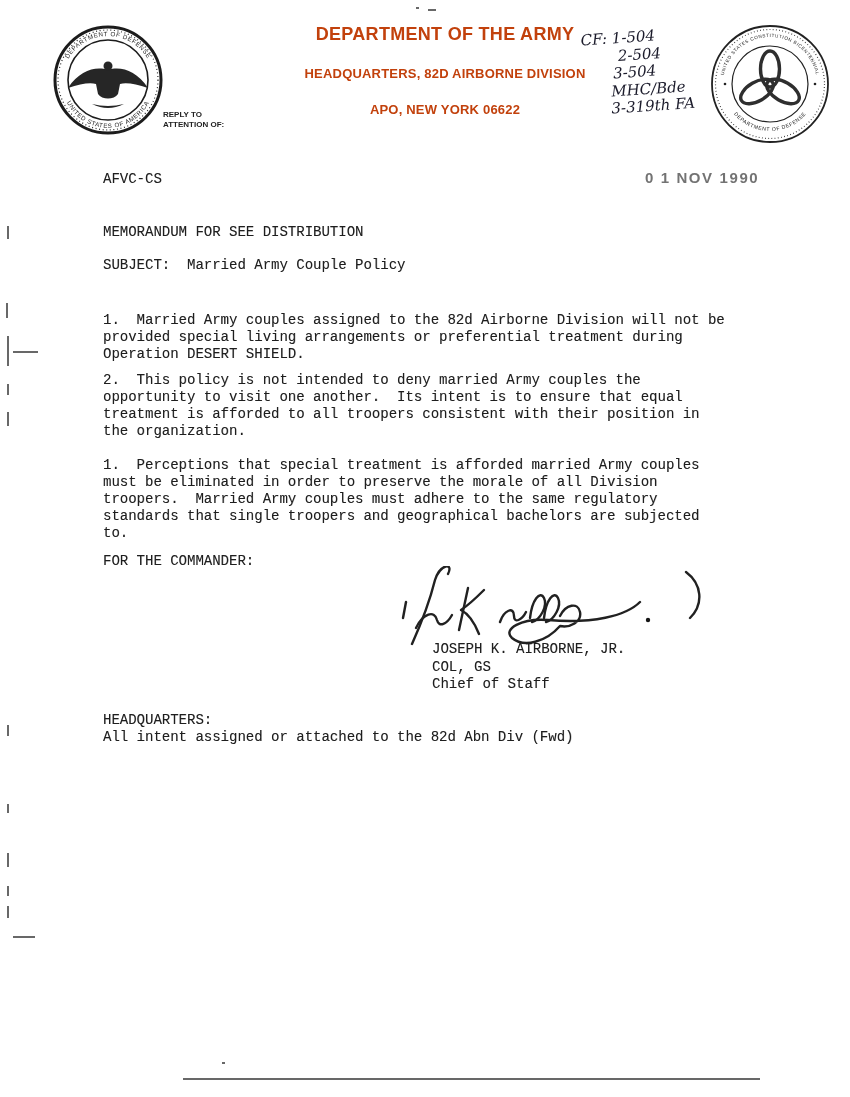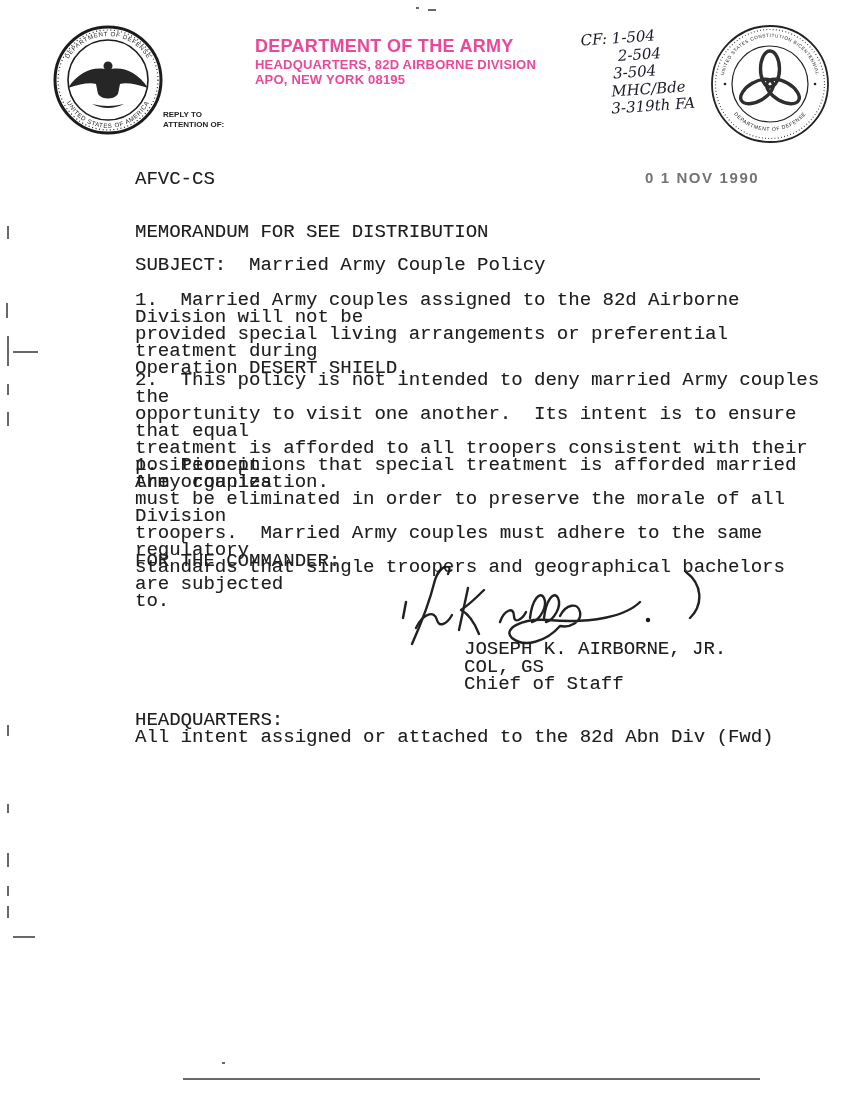--- a/index.html
+++ b/index.html
@@ -10,35 +10,34 @@
     height: 1097px;
     background: #ffffff;
     margin: 0 auto;
     overflow: hidden;
     font-family: "Liberation Mono", "DejaVu Sans Mono", monospace;
     color: #1e1e1e;
   }
   .abs { position: absolute; }
   .mono {
     font-family: "Liberation Mono", "DejaVu Sans Mono", monospace;
-    font-size: 19px;
+    font-size: 14px;
     line-height: 17px;
     color: #1e1e1e;
     white-space: pre-wrap;
     text-shadow: 0.3px 0.3px 0 rgba(30,30,30,0.35);
-    margin-left: 32px;
   }
   .header-center {
-    left: 255px; top: 36px; width: 380px;
-    text-align: left;
+    left: 255px; top: 24px; width: 380px;
+    text-align: center;
     font-family: "Liberation Sans", "DejaVu Sans", sans-serif;
-    color: #ec4899;
+    color: #c2410c;
   }
   .header-title { font-size: 18px; font-weight: 700; letter-spacing: 0.3px; line-height: 21px; }
-  .header-sub { font-size: 13px; font-weight: 700; line-height: 15px; letter-spacing: 0.2px; }
+  .header-sub { font-size: 13px; font-weight: 700; line-height: 15px; letter-spacing: 0.2px; margin-top: 21px; }
   .reply-to {
     left: 163px; top: 110px;
     font-family: "Liberation Sans", sans-serif;
     font-size: 8px; font-weight: 700; line-height: 10px;
     color: #222; white-space: pre-wrap;
   }
   .hand-block {
     left: 583px; top: 28px; width: 130px;
     font-family: "DejaVu Serif", serif;
     font-style: italic;
@@ -130,40 +129,40 @@
     <g stroke="#2e2e2e" stroke-width="3.4" fill="none">
       <ellipse cx="62" cy="47" rx="9.5" ry="18"></ellipse>
       <ellipse cx="62" cy="47" rx="9.5" ry="18" transform="rotate(120 62 62)"></ellipse>
       <ellipse cx="62" cy="47" rx="9.5" ry="18" transform="rotate(240 62 62)"></ellipse>
     </g>
   </svg>
 
   <div class="abs header-center">
     <div class="header-title">DEPARTMENT OF THE ARMY</div>
     <div class="header-sub">HEADQUARTERS, 82D AIRBORNE DIVISION</div>
-    <div class="header-sub">APO, NEW YORK 08195</div>
+    <div class="header-sub">APO, NEW YORK 06622</div>
   </div>
 
   <div class="abs reply-to">REPLY TO
 ATTENTION OF:</div>
 
   <div class="abs hand-block">
     <div class="hand-line">CF: 1-504</div>
     <div class="hand-line hl2">2-504</div>
     <div class="hand-line hl3">3-504</div>
     <div class="hand-line hl4">MHC/Bde</div>
     <div class="hand-line hl5">3-319th FA</div>
   </div>
 
   <div class="abs mono" style="left:103px;top:171px">AFVC-CS</div>
   <div class="abs date-stamp">0 1 NOV 1990</div>
 
   <div class="abs mono" style="left:103px;top:257px">SUBJECT:  Married Army Couple Policy</div>
   <div class="abs mono" style="left:103px;top:224px">MEMORANDUM FOR SEE DISTRIBUTION</div>
-  <div class="abs mono para" style="left:103px;top:292px">1.  Married Army couples assigned to the 82d Airborne Division will not be
+  <div class="abs mono para" style="left:103px;top:312px">1.  Married Army couples assigned to the 82d Airborne Division will not be
 provided special living arrangements or preferential treatment during
 Operation DESERT SHIELD.</div>
   <div class="abs mono para" style="left:103px;top:372px">2.  This policy is not intended to deny married Army couples the
 opportunity to visit one another.  Its intent is to ensure that equal
 treatment is afforded to all troopers consistent with their position in
 the organization.</div>
   <div class="abs mono para" style="left:103px;top:457px">1.  Perceptions that special treatment is afforded married Army couples
 must be eliminated in order to preserve the morale of all Division
 troopers.  Married Army couples must adhere to the same regulatory
 standards that single troopers and geographical bachelors are subjected

